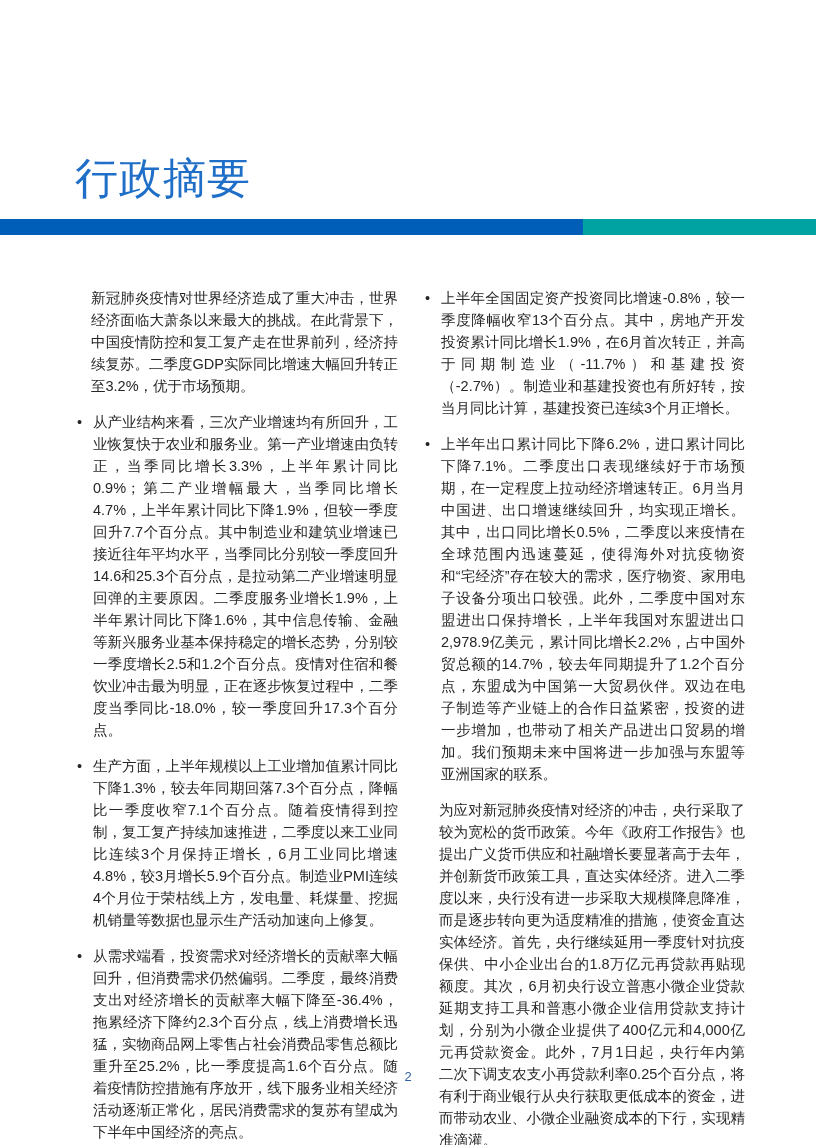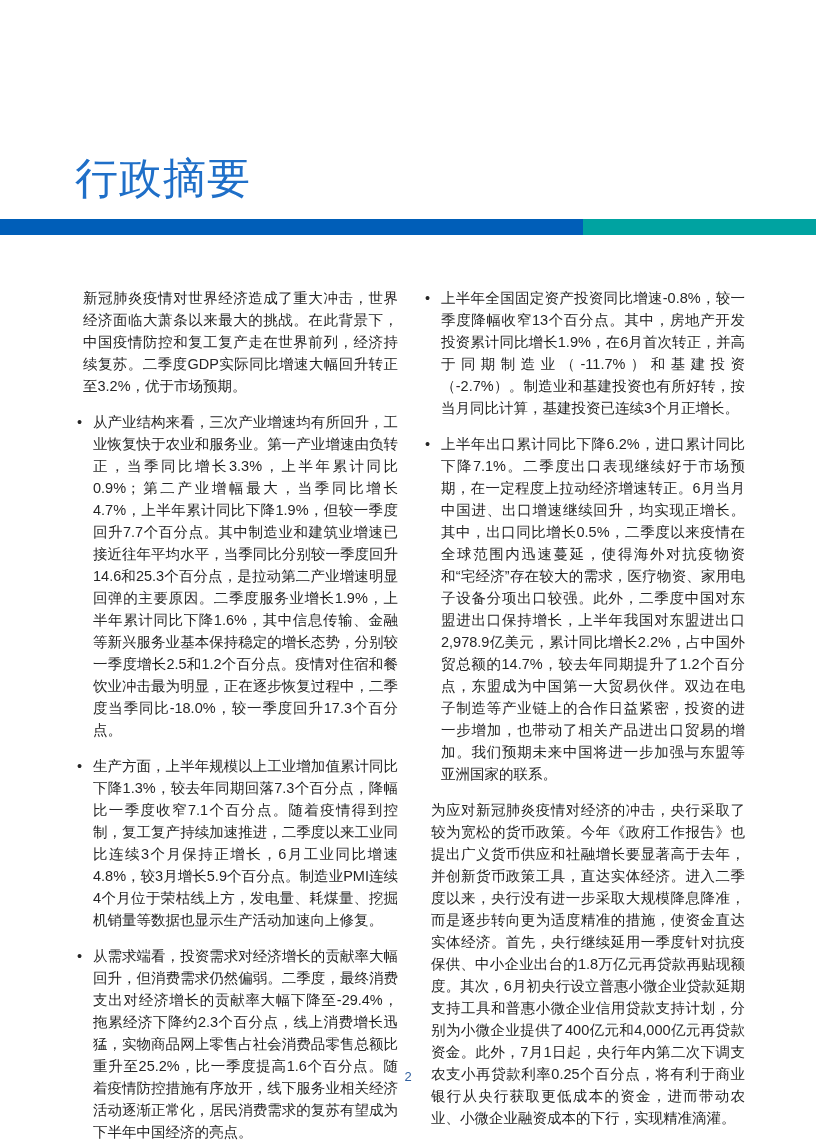--- a/index.html
+++ b/index.html
@@ -27,21 +27,21 @@
   .col {
     position: absolute;
     top: 287px;
     font-size: 14.5px;
     line-height: 22px;
     color: #262626;
     text-align: justify;
   }
   .col-left  { left: 75px;  width: 323px; }
   .col-right { left: 423px; width: 322px; }
-  .para { margin: 0 0 14px 8px; }
+  .para { margin: 0 0 14px 16px; }
   .bullet { position: relative; padding-left: 18px; margin: 0 0 14px 0; }
   .bullet .marker { position: absolute; left: 2px; top: 0; }
   .page-number {
     position: absolute;
     top: 1069px;
     left: 0;
     width: 816px;
     text-align: center;
     font-size: 13px;
     color: #2f5f9f;
@@ -76,21 +76,21 @@
       <span>从产业结构来看，三次产业增速均有所回升，工业恢复快于农业和服务业。第一产业增速由负转正，当季同比增长3.3%，上半年累计同比0.9%；第二产业增幅最大，当季同比增长4.7%，上半年累计同比下降1.9%，但较一季度回升7.7个百分点。其中制造业和建筑业增速已接近往年平均水平，当季同比分别较一季度回升14.6和25.3个百分点，是拉动第二产业增速明显回弹的主要原因。二季度服务业增长1.9%，上半年累计同比下降1.6%，其中信息传输、金融等新兴服务业基本保持稳定的增长态势，分别较一季度增长2.5和1.2个百分点。疫情对住宿和餐饮业冲击最为明显，正在逐步恢复过程中，二季度当季同比-18.0%，较一季度回升17.3个百分点。</span>
     </div>
 
     <div class="bullet">
       <span class="marker">•</span>
       <span>生产方面，上半年规模以上工业增加值累计同比下降1.3%，较去年同期回落7.3个百分点，降幅比一季度收窄7.1个百分点。随着疫情得到控制，复工复产持续加速推进，二季度以来工业同比连续3个月保持正增长，6月工业同比增速4.8%，较3月增长5.9个百分点。制造业PMI连续4个月位于荣枯线上方，发电量、耗煤量、挖掘机销量等数据也显示生产活动加速向上修复。</span>
     </div>
 
     <div class="bullet">
       <span class="marker">•</span>
-      <span>从需求端看，投资需求对经济增长的贡献率大幅回升，但消费需求仍然偏弱。二季度，最终消费支出对经济增长的贡献率大幅下降至-29.4%，拖累经济下降约2.3个百分点，线上消费增长迅猛，实物商品网上零售占社会消费品零售总额比重升至25.2%，比一季度提高1.6个百分点。随着疫情防控措施有序放开，线下服务业相关经济活动逐渐正常化，居民消费需求的复苏有望成为下半年中国经济的亮点。</span>
+      <span>从需求端看，投资需求对经济增长的贡献率大幅回升，但消费需求仍然偏弱。二季度，最终消费支出对经济增长的贡献率大幅下降至-36.4%，拖累经济下降约2.3个百分点，线上消费增长迅猛，实物商品网上零售占社会消费品零售总额比重升至25.2%，比一季度提高1.6个百分点。随着疫情防控措施有序放开，线下服务业相关经济活动逐渐正常化，居民消费需求的复苏有望成为下半年中国经济的亮点。</span>
     </div>
   </div>
 
   <div class="col col-right">
     <div class="bullet">
       <span class="marker">•</span>
       <span>上半年全国固定资产投资同比增速-0.8%，较一季度降幅收窄13个百分点。其中，房地产开发投资累计同比增长1.9%，在6月首次转正，并高于同期制造业（-11.7%）和基建投资（-2.7%）。制造业和基建投资也有所好转，按当月同比计算，基建投资已连续3个月正增长。</span>
     </div>
 
     <div class="bullet">

